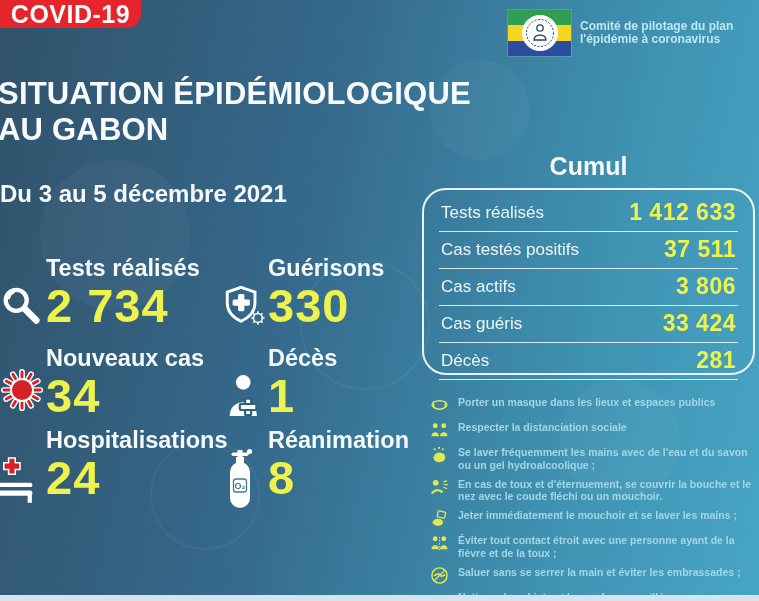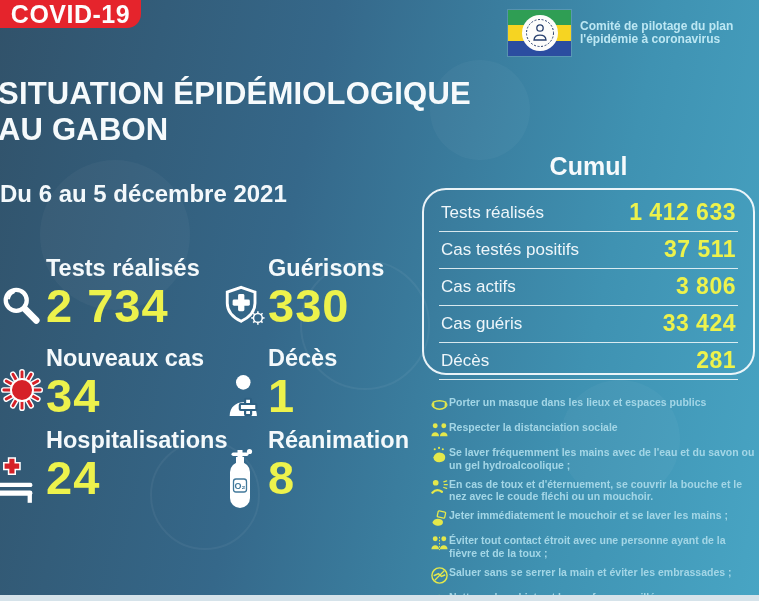--- a/index.html
+++ b/index.html
@@ -49,21 +49,21 @@
     position:absolute; left:422px; top:188px; width:333px; height:187px;
     border:2px solid rgba(250,253,255,0.92); border-radius:24px; padding:5px 15px 6px 15px;
     display:flex; flex-direction:column; justify-content:space-around;
   }
   .cumul-row { display:flex; align-items:center; justify-content:space-between;
     border-bottom:1.6px solid rgba(245,250,252,0.85); padding:4px 2px 5px 2px; }
   .cumul-row .c-label { font-size:17px; font-weight:400; color:#eef6fa; }
   .cumul-row .c-value { font-size:23px; font-weight:800; color:#edf24c; letter-spacing:0.5px; }
 
   .recs { position:absolute; left:430px; top:396px; width:325px; display:flex; flex-direction:column; gap:6px; }
-  .rec { display:flex; gap:0; align-items:flex-start; }
+  .rec { display:flex; gap:9px; align-items:flex-start; }
   .rec .rec-icon { flex:0 0 19px; height:19px; margin-top:0px; }
   .rec .rec-text { font-size:10.5px; line-height:1.22; color:#a3d6e6; font-weight:700; }
 
   .bottom-strip { position:absolute; left:0; bottom:0; width:100%; height:6px; background:#d6e3ea; }
 </style>
 </head>
 <body>
 
 <div class="poster">
 
@@ -94,21 +94,21 @@
       <div>Comité de pilotage du plan</div>
       <div>l'épidémie à coronavirus</div>
     </div>
   </div>
 
   <div class="title">
     <div>SITUATION ÉPIDÉMIOLOGIQUE</div>
     <div>AU GABON</div>
   </div>
 
-  <div class="period">Du 6 au 5 décembre 2021</div>
+  <div class="period">Du 3 au 5 décembre 2021</div>
 
   <div class="stat" id="stat-tests">
     <div class="icon-box">
       <svg width="42" height="42" viewBox="0 0 44 44">
         <circle cx="17" cy="15" r="11" fill="none" stroke="#ffffff" stroke-width="4.5"></circle>
         <path d="M9.5 13 A8 8 0 0 1 14.5 6.8" fill="none" stroke="#ffffff" stroke-width="2.2" stroke-linecap="round"></path>
         <line x1="26" y1="24" x2="38" y2="36" stroke="#ffffff" stroke-width="7" stroke-linecap="round"></line>
       </svg>
     </div>
     <div>

